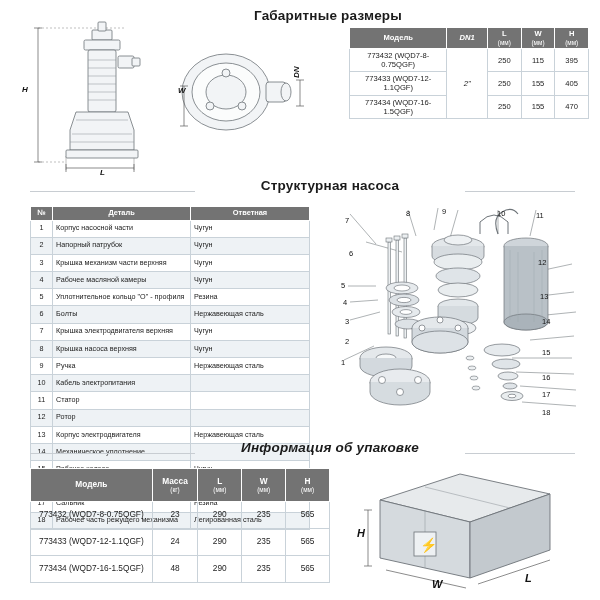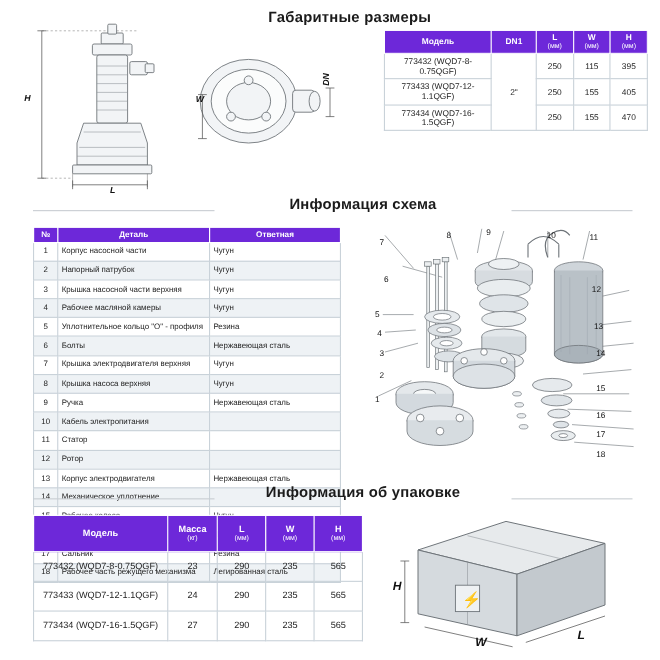--- a/index.html
+++ b/index.html
@@ -15,48 +15,48 @@
 
   
   .section-title{
     position:absolute;
     text-align:center;
     font-size:13.5px;
     font-weight:bold;
     color:#1b1b1b;
     letter-spacing:.2px;
   }
-  #title-dim{left:188px;top:8px;width:260px;}
+  #title-dim{left:198px;top:8px;width:260px;}
   #title-struct{left:170px;top:178px;width:320px;}
-  #title-pack{left:170px;top:440px;width:320px;}
+  #title-pack{left:170px;top:440px;width:320px;font-style:italic;}
 
   .rule{position:absolute;height:1px;background:#c8cdd2;}
 
   
   table{border-collapse:collapse;font-size:7.6px;}
   th{
-    background:#6d28d9;color:#fff;font-weight:bold;
+    background:#737373;color:#fff;font-weight:bold;
     border:1px solid #ffffff;
     padding:2px 2px;
     line-height:1.15;
   }
   td{
     border:1px solid #c9d2d9;
     padding:2px 3px;
     color:#222;
     line-height:1.2;
   }
   .tbl-wrap{position:absolute;}
 
   
   #tbl-dim{left:349px;top:27px;}
   #tbl-dim table{width:240px;}
   #tbl-dim td{height:15px;}
   #tbl-dim .c-model{width:108px;text-align:center;}
-  #tbl-dim .c-dn{width:40px;text-align:center;}
+  #tbl-dim .c-dn{width:40px;text-align:center;font-style:italic;}
   #tbl-dim .c-num{width:31px;text-align:center;}
   .unit{font-weight:normal;font-size:6.4px;display:block;}
 
   
   #tbl-parts{left:30px;top:206px;}
   #tbl-parts table{width:280px;}
   #tbl-parts td{height:12.2px;font-size:7.2px;}
   #tbl-parts .c-no{width:16px;text-align:center;}
   #tbl-parts .c-part{width:140px;}
   #tbl-parts .c-mat{width:120px;}
@@ -183,21 +183,21 @@
           <td class="c-num">250</td>
           <td class="c-num">155</td>
           <td class="c-num">470</td>
         </tr>
       </tbody>
     </table>
   </div>
 
   <div class="rule" style="left:30px;top:191px;width:165px;"></div>
   <div class="rule" style="left:465px;top:191px;width:110px;"></div>
-  <div class="section-title" id="title-struct">Информация схема</div>
+  <div class="section-title" id="title-struct">Структурная насоса</div>
 
   <div class="tbl-wrap" id="tbl-parts">
     <table>
       <thead>
         <tr>
           <th class="c-no">№</th>
           <th class="c-part">Деталь</th>
           <th class="c-mat">Ответная</th>
         </tr>
       </thead>
@@ -207,21 +207,21 @@
             <td class="c-part">Корпус насосной части</td>
             <td class="c-mat">Чугун</td>
           </tr>
           <tr>
             <td class="c-no">2</td>
             <td class="c-part">Напорный патрубок</td>
             <td class="c-mat">Чугун</td>
           </tr>
           <tr>
             <td class="c-no">3</td>
-            <td class="c-part">Крышка насосной части верхняя</td>
+            <td class="c-part">Крышка механизм части верхняя</td>
             <td class="c-mat">Чугун</td>
           </tr>
           <tr>
             <td class="c-no">4</td>
             <td class="c-part">Рабочее масляной камеры</td>
             <td class="c-mat">Чугун</td>
           </tr>
           <tr>
             <td class="c-no">5</td>
             <td class="c-part">Уплотнительное кольцо "O" - профиля</td>
@@ -459,21 +459,21 @@
           </tr>
           <tr>
             <td class="c-model">773433 (WQD7-12-1.1QGF)</td>
             <td class="c-num">24</td>
             <td class="c-num">290</td>
             <td class="c-num">235</td>
             <td class="c-num">565</td>
           </tr>
           <tr>
             <td class="c-model">773434 (WQD7-16-1.5QGF)</td>
-            <td class="c-num">27</td>
+            <td class="c-num">48</td>
             <td class="c-num">290</td>
             <td class="c-num">235</td>
             <td class="c-num">565</td>
           </tr>
         </tbody>
     </table>
   </div>
 
   <svg class="draw" id="draw-box" viewBox="0 0 240 120">
     <g stroke="#6d7378" stroke-width="0.9">

